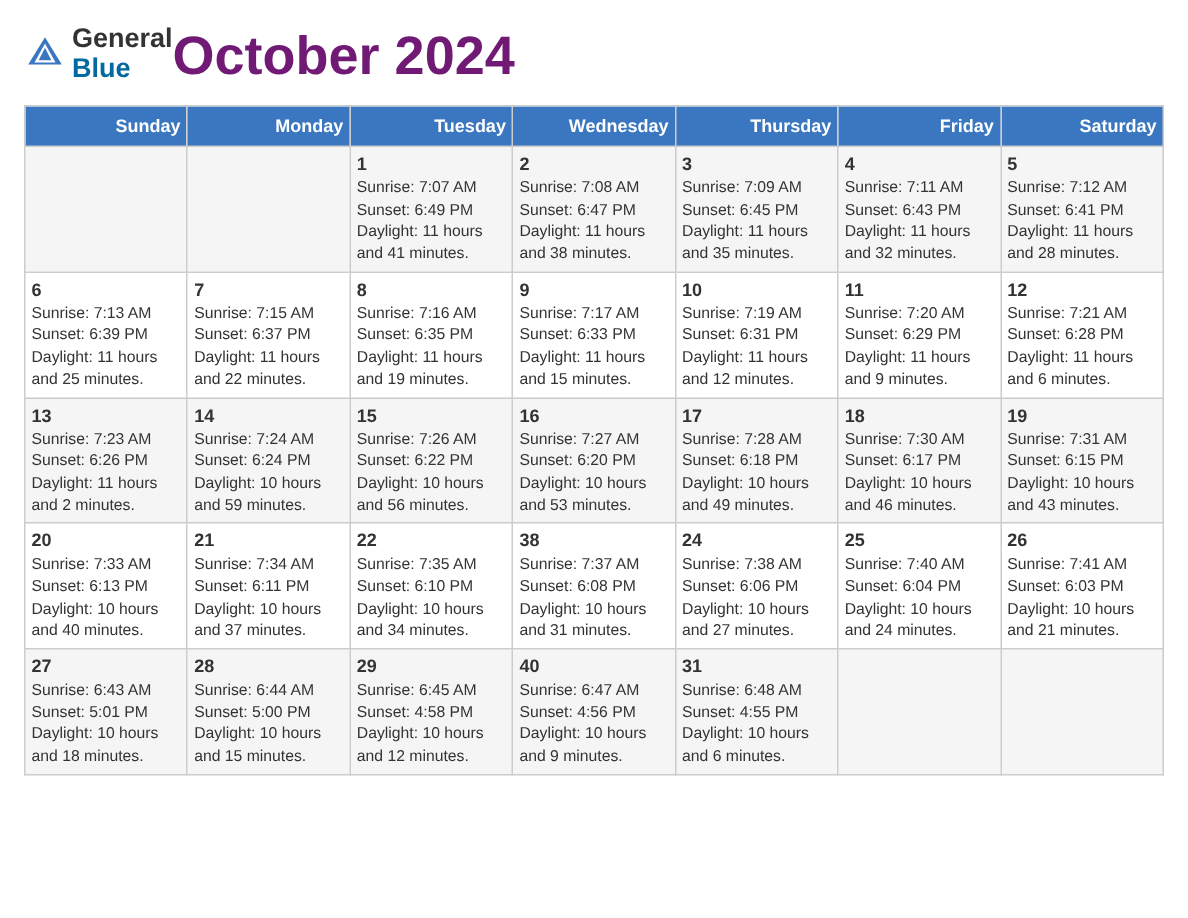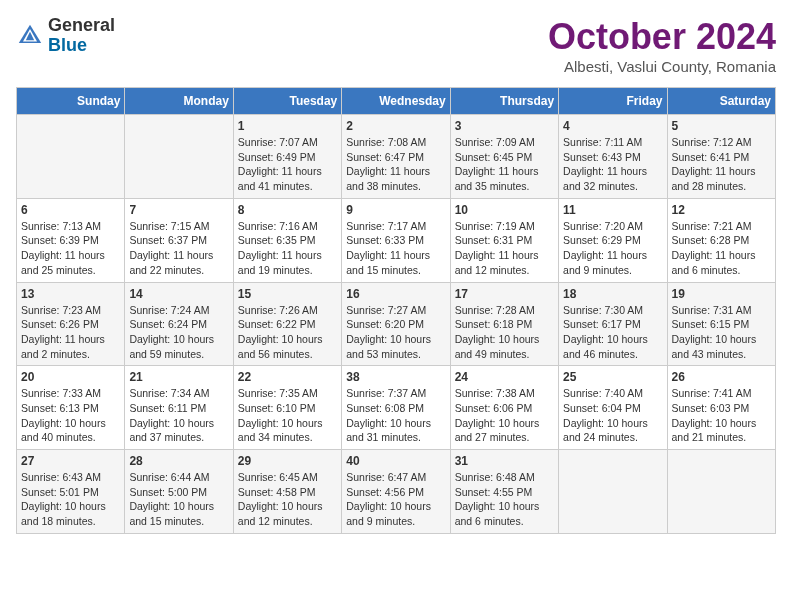--- a/index.html
+++ b/index.html
@@ -5,21 +5,20 @@
     * { box-sizing: border-box; margin: 0; padding: 0; }
     body {
       font-family: Arial, sans-serif;
       background: #fff;
       width: 792px;
       min-height: 612px;
       padding: 16px;
     }
     .header {
       display: flex;
-      justify-content: space-between;
       align-items: flex-start;
       margin-bottom: 12px;
     }
     .logo {
       display: flex;
       align-items: center;
     }
     .logo-text {
       display: flex;
       flex-direction: column;
@@ -97,21 +96,20 @@
       <polygon points="20,10 30,28 10,28" fill="#fff"></polygon>
       <polygon points="20,14 26,26 14,26" fill="#3a77c0"></polygon>
     </svg>
     <div class="logo-text">
       <span>General</span>
       <span>Blue</span>
     </div>
   </div>
   <div class="title-block">
     <div class="month-title">October 2024</div>
-    <div class="subtitle">Albesti, Vaslui County, Romania</div>
   </div>
 </div>
 
 <table>
   <thead>
     <tr>
     <th>Sunday</th>
         <th>Monday</th>
         <th>Tuesday</th>
         <th>Wednesday</th>

